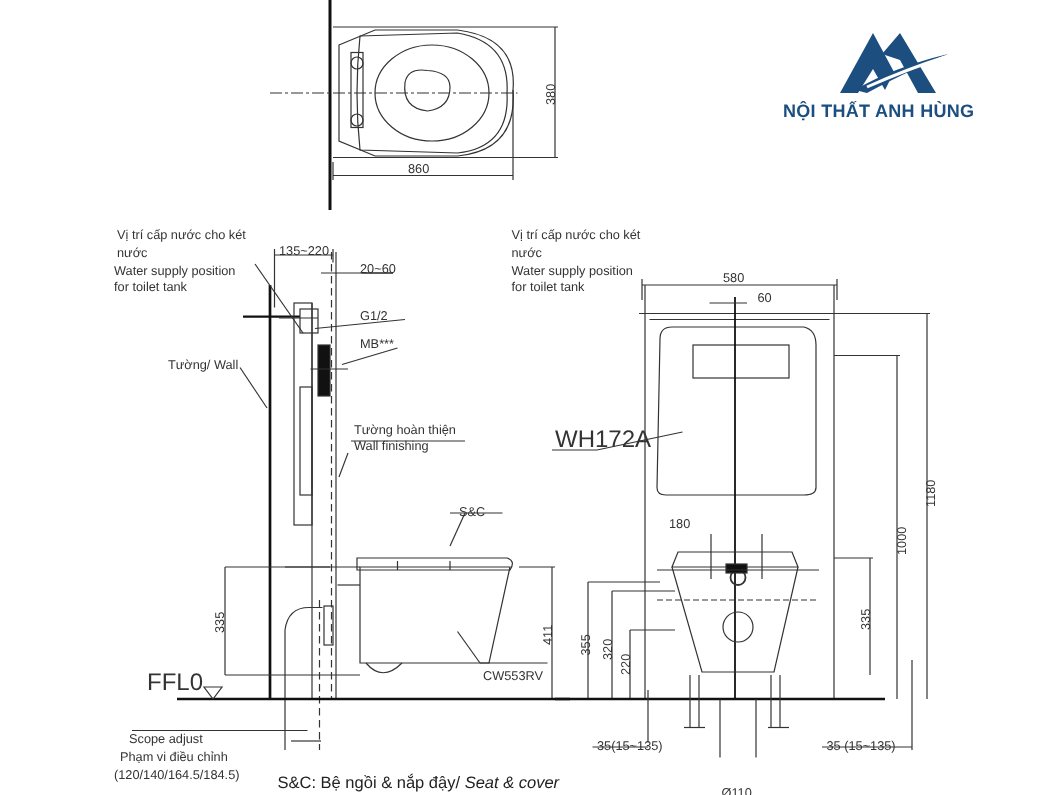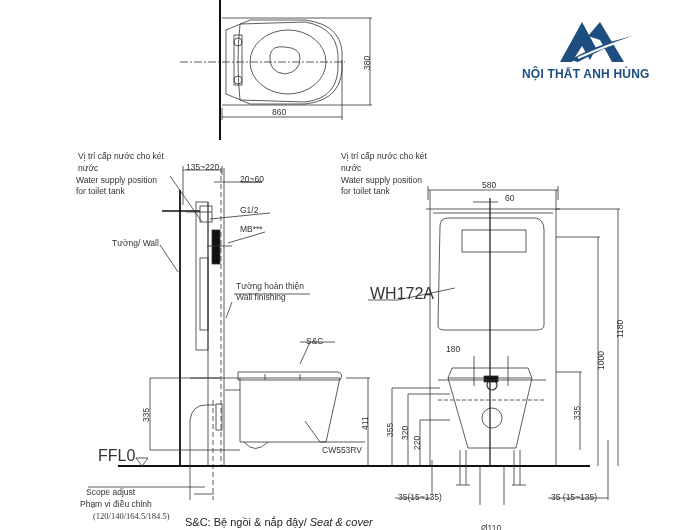--- a/index.html
+++ b/index.html
@@ -164,21 +164,21 @@
 <div class="lbl" style="left:112px;top:238px;">Tường/ Wall</div>
 <div class="lbl" style="left:236px;top:281px;">Tường hoàn thiện</div>
 <div class="lbl" style="left:236px;top:292px;">Wall finishing</div>
 <div class="lbl" style="left:306px;top:336px;">S&amp;C</div>
 <div class="vdim" style="left:141px;top:422px;">335</div>
 <div class="vdim" style="left:360px;top:430px;">411</div>
 <div class="lbl" style="left:322px;top:445px;">CW553RV</div>
 <div class="lbl big" style="left:98px;top:451px;">FFL0</div>
 <div class="lbl" style="left:86px;top:487px;">Scope adjust</div>
 <div class="lbl" style="left:80px;top:499px;">Phạm vi điều chỉnh</div>
-<div class="lbl" style="left:93px;top:511px;font-family:Liberation Serif, serif;">(120/140/164.5/184.5)</div>
+<div class="lbl" style="left:76px;top:511px;">(120/140/164.5/184.5)</div>
 
 <div class="lbl" style="left:341px;top:151px;">Vị trí cấp nước cho két</div>
 <div class="lbl" style="left:341px;top:163px;">nước</div>
 <div class="lbl" style="left:341px;top:175px;">Water supply position</div>
 <div class="lbl" style="left:341px;top:186px;">for toilet tank</div>
 <div class="dim" style="left:482px;top:180px;text-align:right;">580</div>
 <div class="dim" style="left:505px;top:193px;">60</div>
 <div class="lbl big" style="left:370px;top:289px;">WH172A</div>
 <div class="dim" style="left:446px;top:344px;">180</div>
 <div class="vdim" style="left:596px;top:370px;">1000</div>

